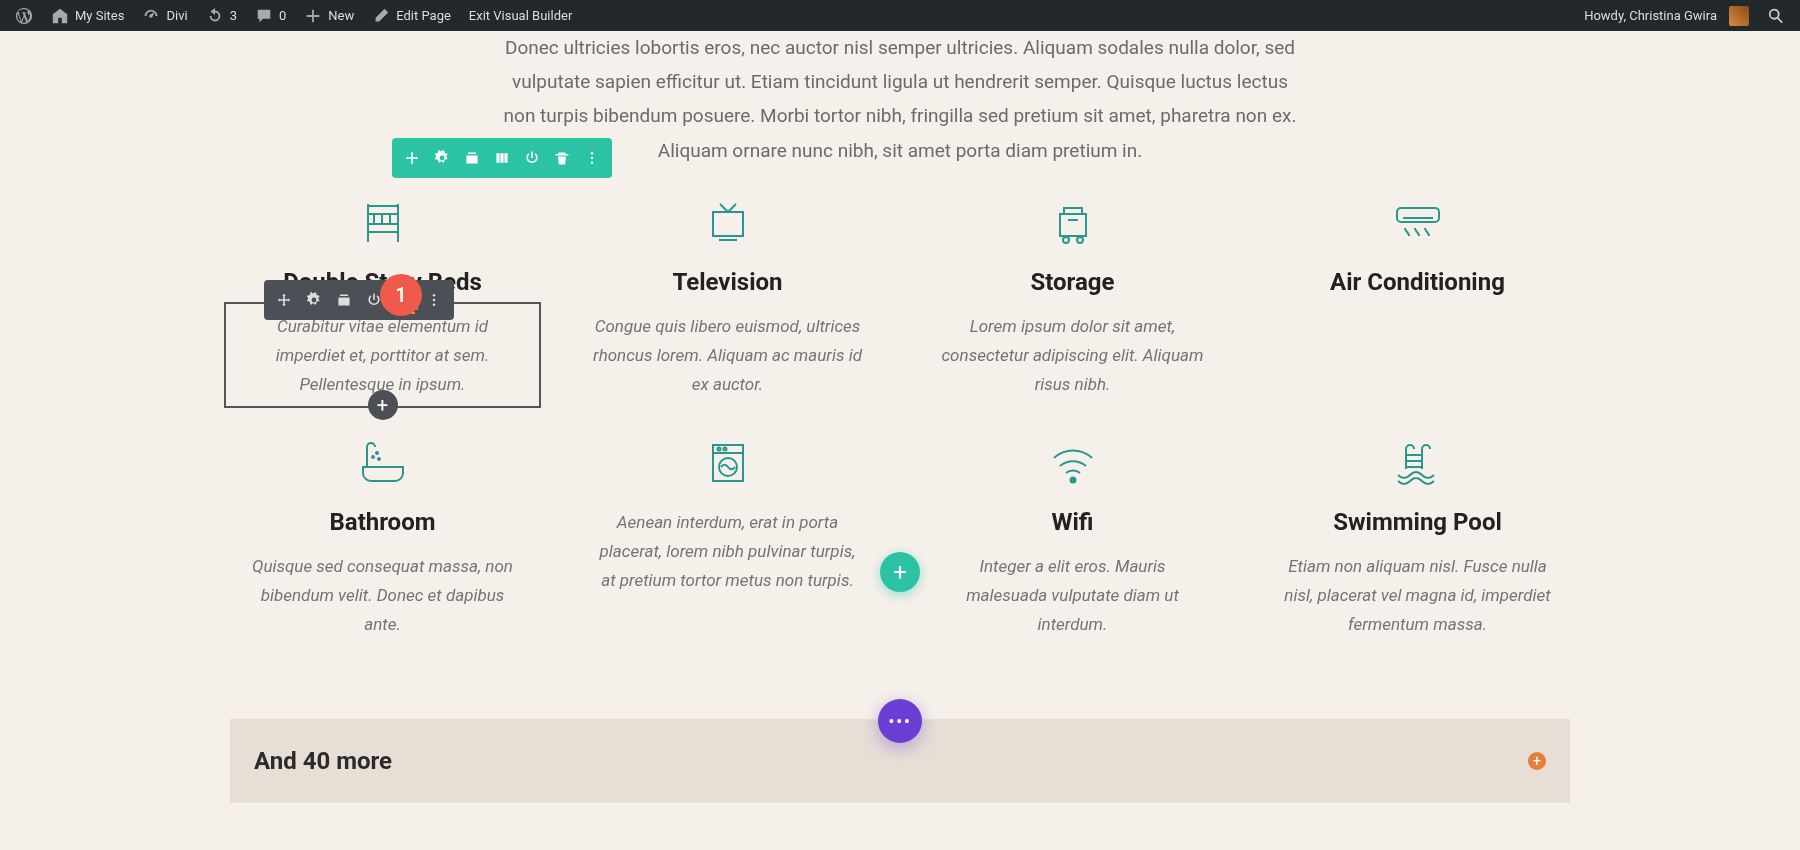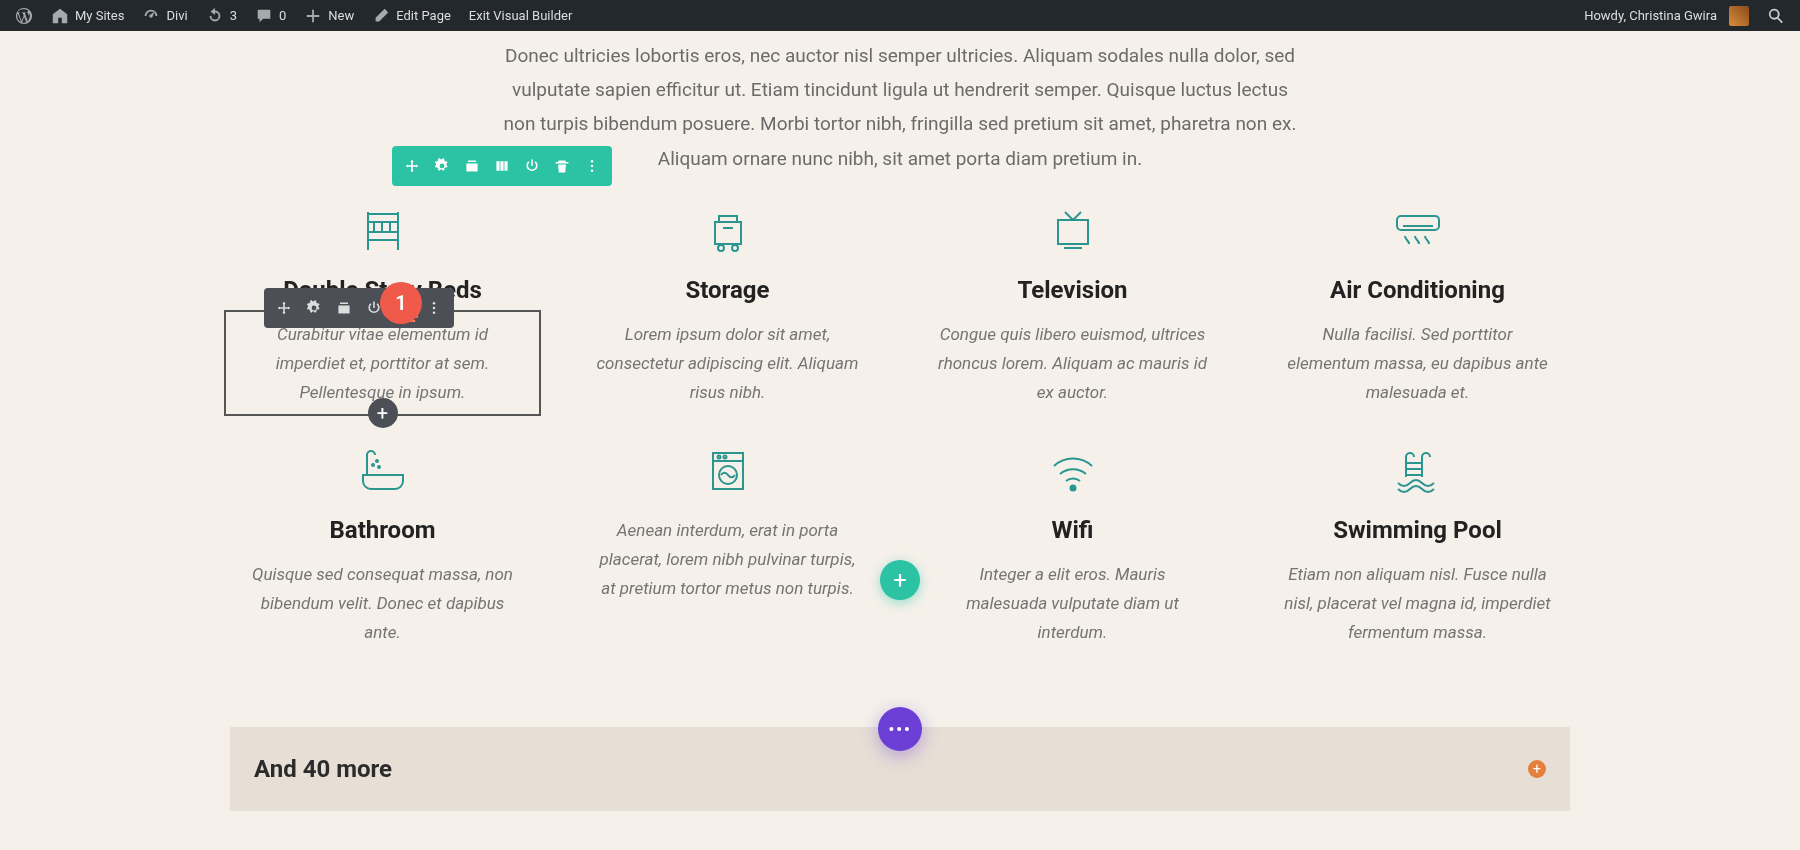--- a/index.html
+++ b/index.html
@@ -9,21 +9,21 @@
   .admin-bar{background:#23282d;color:#eee;height:31px;display:flex;align-items:center;font-size:13px;padding:0 6px;justify-content:space-between;gap:15px;}
   .admin-left,.admin-right{display:flex;align-items:center;height:100%;}
   .ab-item{display:flex;align-items:center;gap:6px;padding:0 9px;height:100%;color:#ddd;cursor:pointer;}
   .ab-icon{width:18px;height:18px;display:flex;align-items:center;justify-content:center;}
   .ab-icon svg{width:18px;height:18px;fill:#a7aaad;}
   .avatar{width:20px;height:20px;background:linear-gradient(45deg,#d98c3a,#8a4a1c);border-radius:2px;margin-left:6px;}
   .search-ico svg{fill:#ccc;}
   
   
   .page{padding:0 0 40px 0;}
-  .intro{max-width:980px;margin:0 auto;text-align:center;color:#6b6b6b;font-size:19px;line-height:1.8;padding:8px 90px 10px;}
+  .intro{max-width:980px;margin:0 auto;text-align:center;color:#6b6b6b;font-size:19px;line-height:1.8;padding:0 90px 10px;}
   
   .features-wrap{max-width:1340px;margin:0 auto;position:relative;padding-top:20px;}
   
   
   .row-toolbar{position:absolute;top:-40px;left:162px;background:#2cc2a4;display:flex;align-items:center;border-radius:4px;height:40px;padding:0 6px;gap:2px;}
   .row-toolbar .tb{width:28px;height:28px;display:flex;align-items:center;justify-content:center;cursor:pointer;border-radius:3px;}
   .row-toolbar .tb svg,.row-toolbar .tb span{fill:#fff;color:#fff;}
   
   .grid{display:grid;grid-template-columns:repeat(4,1fr);gap:40px 40px;padding:0 0 40px;}
   .feature{text-align:center;position:relative;}
@@ -235,56 +235,55 @@
           </div>
           <div class="sel-outline"></div>
           <p>Curabitur vitae elementum id imperdiet et, porttitor at sem. Pellentesque in ipsum.</p>
           <div class="add-circle dark">+</div>
         </div>
       </div>
 
       <div class="feature">
         <div class="icon-wrap">
             <svg width="46" height="46" viewBox="0 0 46 46">
+              <rect x="8" y="12" width="30" height="24"></rect>
+              <line x1="15" y1="4" x2="23" y2="12"></line>
+              <line x1="31" y1="4" x2="23" y2="12"></line>
+              <line x1="14" y1="40" x2="32" y2="40"></line>
+            </svg>
+          </div>
+        <h3>Television</h3>
+        <p>Congue quis libero euismod, ultrices rhoncus lorem. Aliquam ac mauris id ex auctor.</p>
+      </div>
+
+      <div class="feature">
+        <div class="icon-wrap">
+            <svg width="46" height="46" viewBox="0 0 46 46">
               <rect x="10" y="14" width="26" height="22"></rect>
               <rect x="14" y="8" width="18" height="6"></rect>
               <circle cx="16" cy="40" r="3"></circle>
               <circle cx="30" cy="40" r="3"></circle>
               <line x1="18" y1="20" x2="28" y2="20"></line>
             </svg>
           </div>
         <h3>Storage</h3>
         <p>Lorem ipsum dolor sit amet, consectetur adipiscing elit. Aliquam risus nibh.</p>
-      </div>
-
-      <div class="feature">
-        <div class="icon-wrap">
-            <svg width="46" height="46" viewBox="0 0 46 46">
-              <rect x="8" y="12" width="30" height="24"></rect>
-              <line x1="15" y1="4" x2="23" y2="12"></line>
-              <line x1="31" y1="4" x2="23" y2="12"></line>
-              <line x1="14" y1="40" x2="32" y2="40"></line>
-            </svg>
-          </div>
-        <h3>Television</h3>
-        <p>Congue quis libero euismod, ultrices rhoncus lorem. Aliquam ac mauris id ex auctor.</p>
       </div>
 
       <div class="feature">
         <div class="icon-wrap">
             <svg width="54" height="46" viewBox="0 0 54 46">
               <rect x="6" y="8" width="42" height="14" rx="4"></rect>
               <line x1="12" y1="18" x2="42" y2="18"></line>
               <path d="M14 28c0 4 4 4 4 8"></path>
               <path d="M24 28c0 4 4 4 4 8"></path>
               <path d="M34 28c0 4 4 4 4 8"></path>
             </svg>
           </div>
         <h3>Air Conditioning</h3>
-        <p>Nulla facilisi. Sed porttitor elementum massa, eu dapibus ante malesuada et.</p>
       </div>
 
       <div class="feature">
         <div class="icon-wrap">
             <svg width="52" height="48" viewBox="0 0 52 48">
               <path d="M6 28h40v6a8 8 0 01-8 8H14a8 8 0 01-8-8z"></path>
               <line x1="10" y1="28" x2="10" y2="8"></line>
               <path d="M10 8a4 4 0 018 0"></path>
               <circle cx="20" cy="14" r="1"></circle>
               <circle cx="16" cy="18" r="1"></circle>

